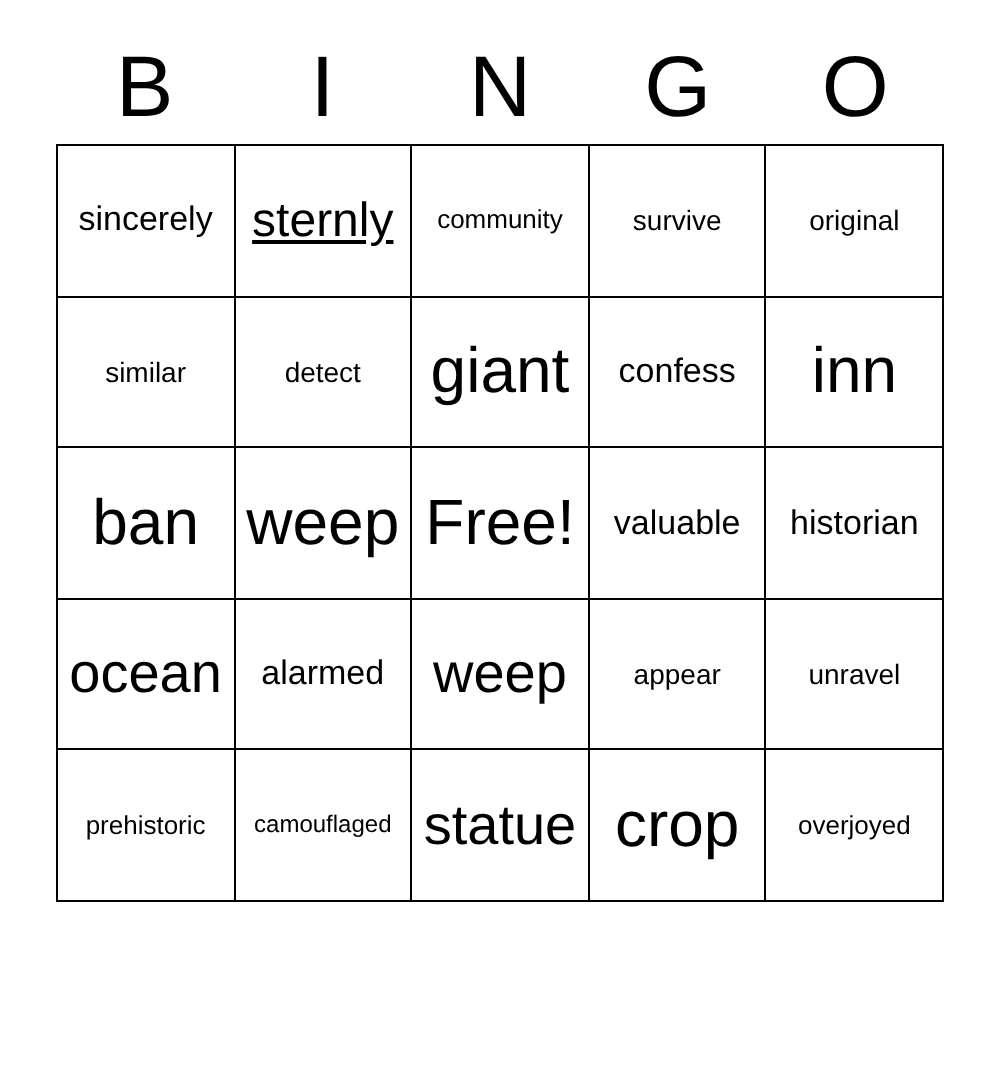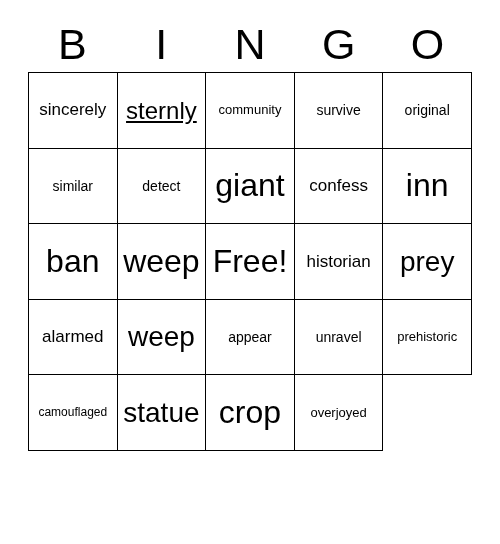--- a/index.html
+++ b/index.html
@@ -134,25 +134,28 @@
     <div class="cell fs-xxl">
         <span class="cell-text">ban</span>
       </div>
     <div class="cell fs-xxl">
         <span class="cell-text">weep</span>
       </div>
     <div class="cell fs-xxl">
         <span class="cell-text">Free!</span>
       </div>
     <div class="cell fs-sm">
+        <span class="cell-text">valuable</span>
+      </div>
+    <div class="cell fs-sm">
         <span class="cell-text">historian</span>
       </div>
 
     <div class="cell fs-xl">
-        <span class="cell-text">prey</span>
+        <span class="cell-text">ocean</span>
       </div>
     <div class="cell fs-sm">
         <span class="cell-text">alarmed</span>
       </div>
     <div class="cell fs-xl">
         <span class="cell-text">weep</span>
       </div>
     <div class="cell fs-md">
         <span class="cell-text">appear</span>
       </div>

